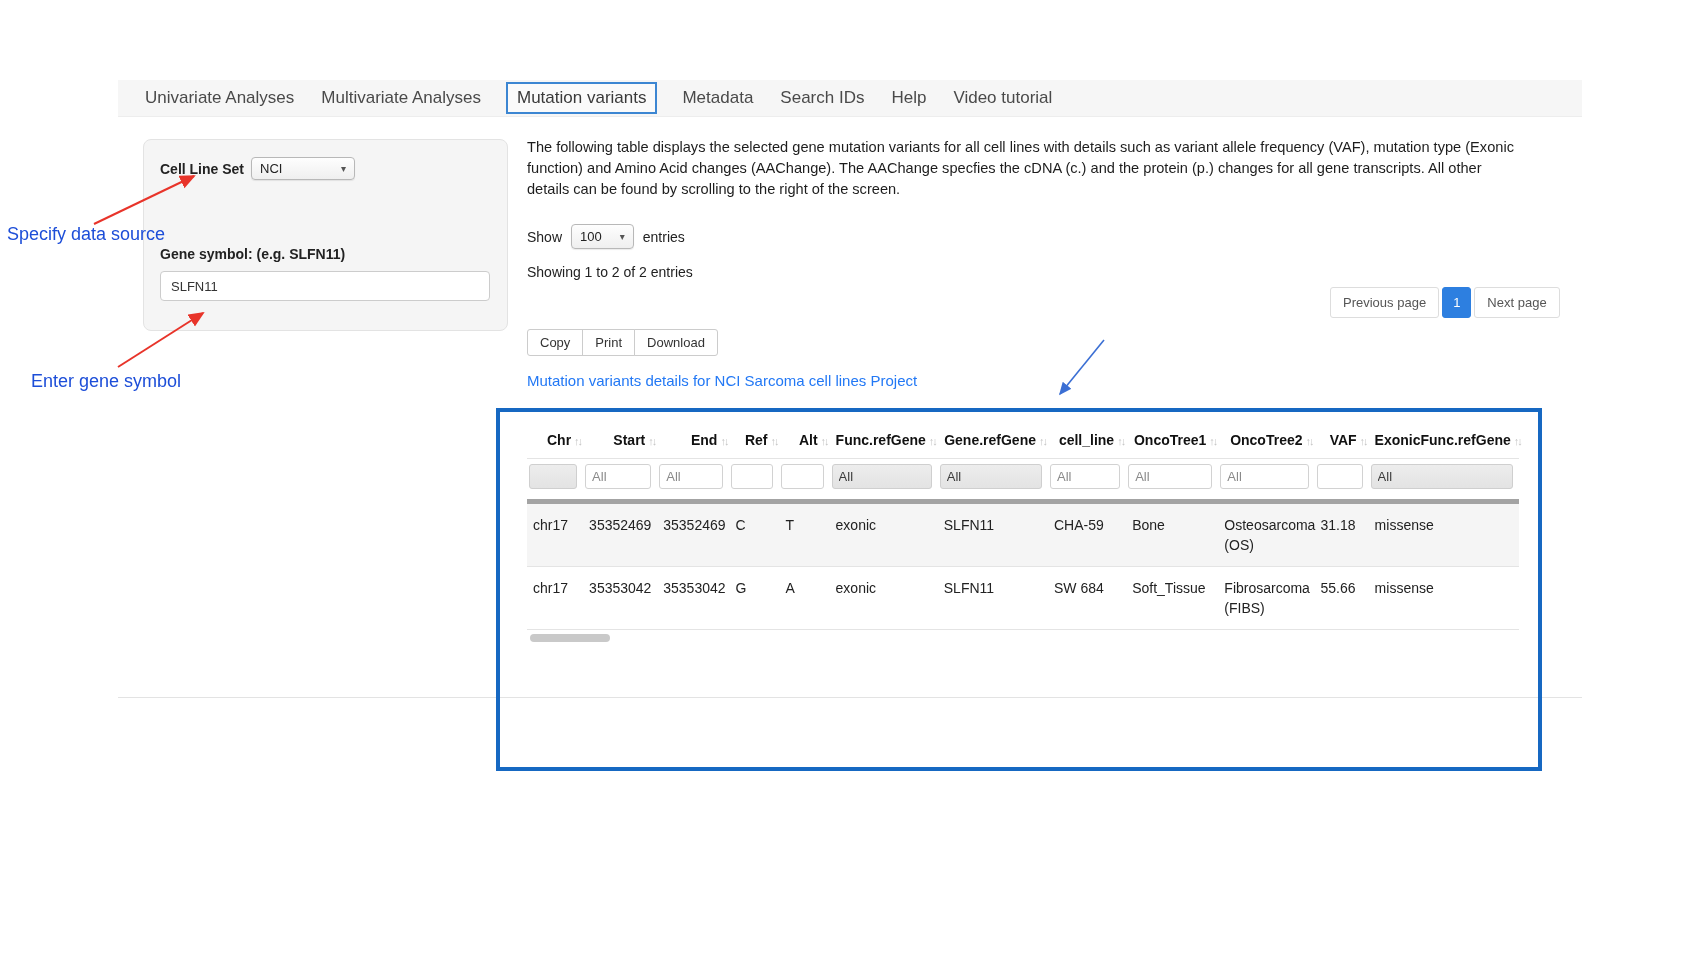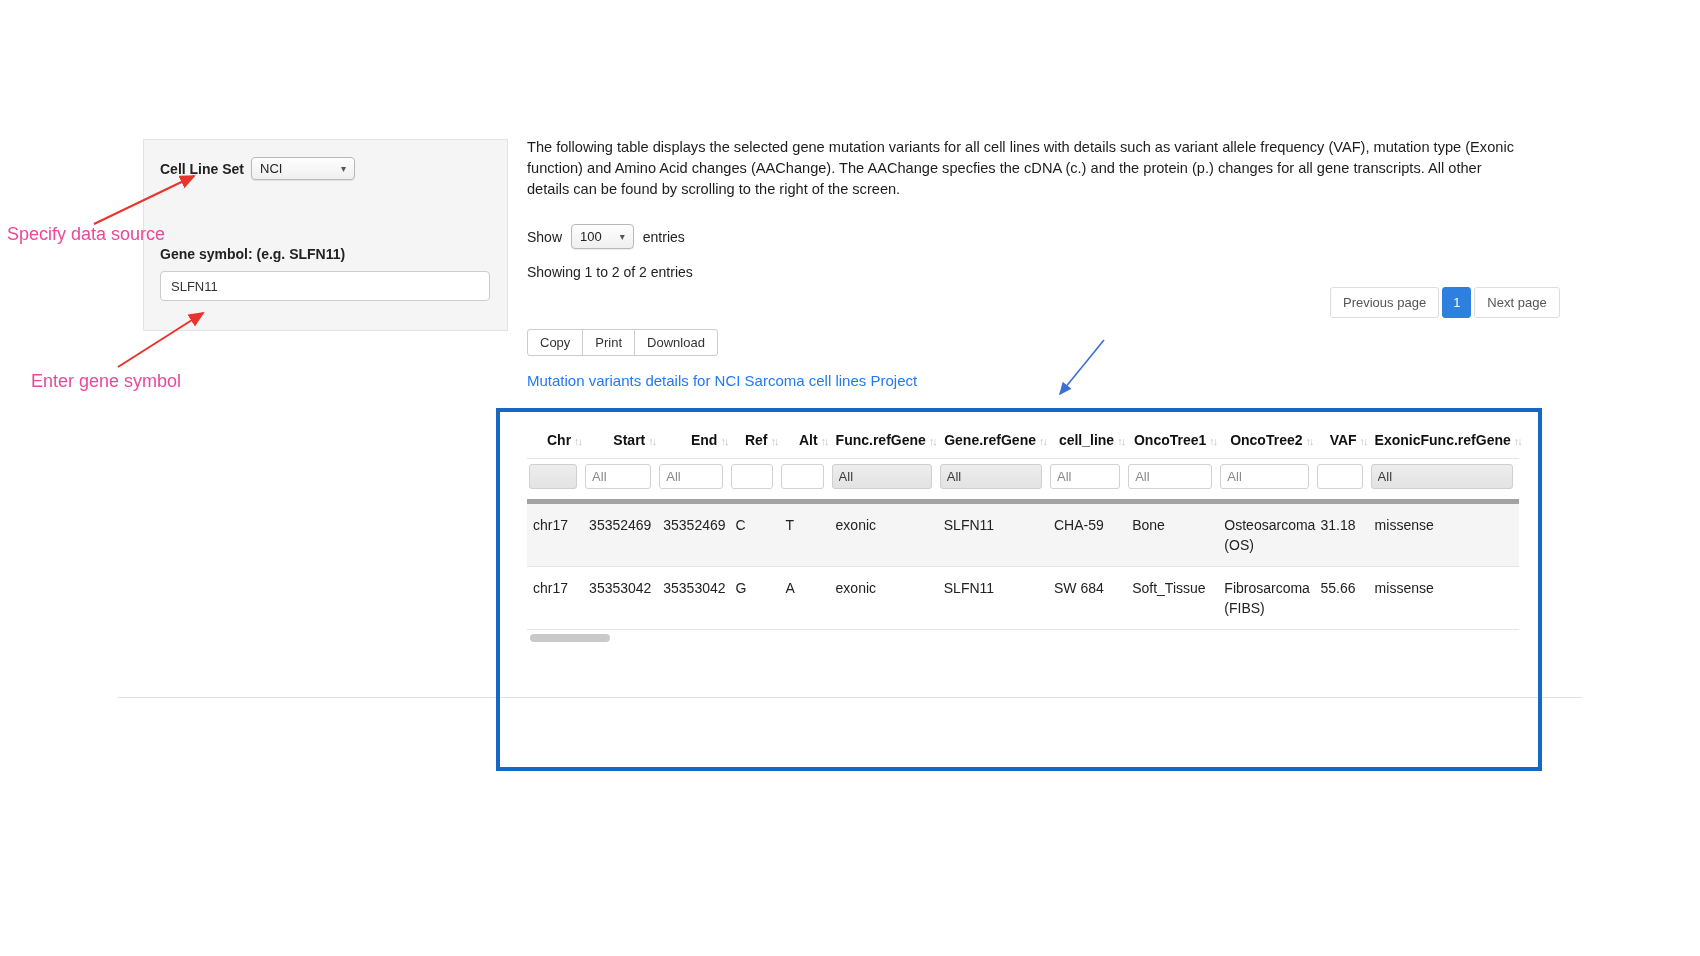--- a/index.html
+++ b/index.html
@@ -9,35 +9,35 @@
 
   
   #navbar { position: absolute; left: 118px; top: 80px; width: 1464px; height: 37px;
             background: #f6f6f6; border-bottom: 1px solid #ededed; }
   #tabs { display: flex; align-items: center; height: 100%; padding-left: 25px; gap: 23px; }
   .tab { font-size: 17px; color: #4a4a4a; padding: 6px 2px; white-space: nowrap; cursor: pointer; }
   .tab.active { border: 2px solid #3c86d2; padding: 4px 9px; background: #fafafa; color: #3a3a3a; }
 
   
   #sidebar { position: absolute; left: 143px; top: 139px; width: 365px; height: 192px;
-             background: #f5f5f5; border: 1px solid #e3e3e3; border-radius: 0; padding: 17px 16px; }
+             background: #f5f5f5; border: 1px solid #e3e3e3; border-radius: 8px; padding: 17px 16px; }
   .field-row { display: flex; align-items: center; gap: 7px; }
   .field-row label, .gene-label { font-weight: bold; font-size: 14px; color: #222; }
   .fake-select { display: inline-flex; align-items: center; justify-content: space-between; gap: 18px;
                  background: linear-gradient(#fefefe, #efefef); border: 1px solid #b8b8b8; border-radius: 4px;
                  padding: 3px 8px; font-size: 13px; min-width: 104px; color: #222; cursor: pointer;
                  box-shadow: 0 1px 1px rgba(0,0,0,.08); }
   .fake-select .caret { font-size: 10px; color: #555; }
   .fake-select.small { min-width: 60px; padding: 4px 8px; }
   .gene-label { display: block; margin-top: 66px; }
   #gene-input { margin-top: 9px; width: 330px; height: 30px; border: 1px solid #ccc; border-radius: 4px;
                 padding: 0 10px; font-size: 13px; color: #333; font-family: inherit; background: #fff; }
 
   
-  .note { position: absolute; color: #ec4899; font-size: 18px; font-weight: 500; white-space: nowrap; }
+  .note { position: absolute; color: #1d4ed8; font-size: 18px; font-weight: 500; white-space: nowrap; }
   #note1 { left: 7px; top: 224px; }
   #note2 { left: 31px; top: 371px; }
   #blue-note { position: absolute; left: 925px; top: 264px; width: 398px; font-size: 23px;
                font-weight: bold; color: #1a5fc8; line-height: 33px; }
   .arrow { position: absolute; overflow: visible; }
   #arrow1 { left: 88px; top: 168px; }
   #arrow2 { left: 108px; top: 303px; }
   #arrow3 { left: 1040px; top: 336px; }
 
   
@@ -94,20 +94,31 @@
 
   
   #page-divider { position: absolute; left: 118px; top: 697px; width: 1464px; height: 1px;
                   background: #e3e3e3; z-index: 1; }
 </style>
 </head>
 <body>
 
 <div id="page">
 
+  <nav id="navbar">
+    <div id="tabs">
+        <div class="tab">Univariate Analyses</div>
+        <div class="tab">Multivariate Analyses</div>
+        <div class="tab active">Mutation variants</div>
+        <div class="tab">Metadata</div>
+        <div class="tab">Search IDs</div>
+        <div class="tab">Help</div>
+        <div class="tab">Video tutorial</div>
+      </div>
+  </nav>
 
   <section id="sidebar">
     <div class="field-row">
       <label>Cell Line Set</label>
       <div class="fake-select">
         <span>NCI</span>
         <span class="caret">▾</span>
       </div>
     </div>
     <label class="gene-label">Gene symbol: (e.g. SLFN11)</label>

